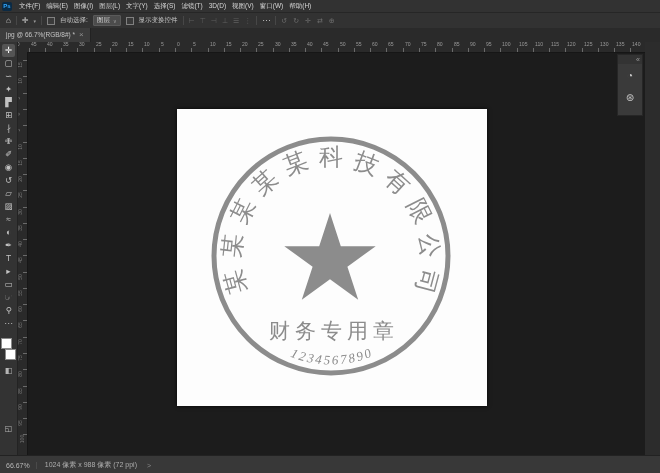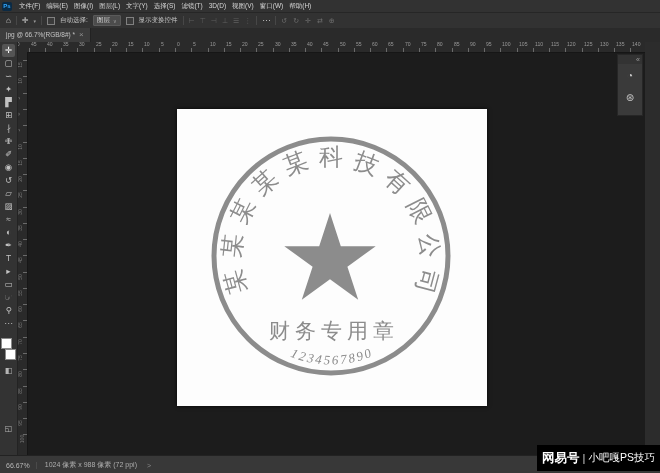--- a/index.html
+++ b/index.html
@@ -340,19 +340,14 @@
         <div class="dock-cell">⊛</div>
       </div>
   </div>
 
   <div class="abs statusbar">
     <span class="status-zoom">66.67%</span>
     <span class="status-info">1024 像素 x 988 像素 (72 ppi)</span>
     <span class="status-chev">&gt;</span>
   </div>
 
-  <div class="abs watermark">
-    <span class="wm-brand">网易号</span>
-    <span class="wm-div">|</span>
-    <span class="wm-channel">小吧嘎PS技巧</span>
-  </div>
 
 </div>
 
 </body></html>

